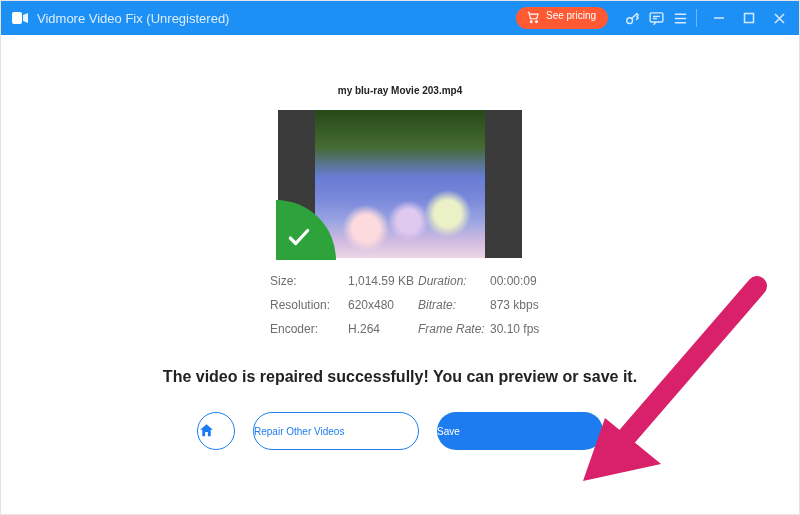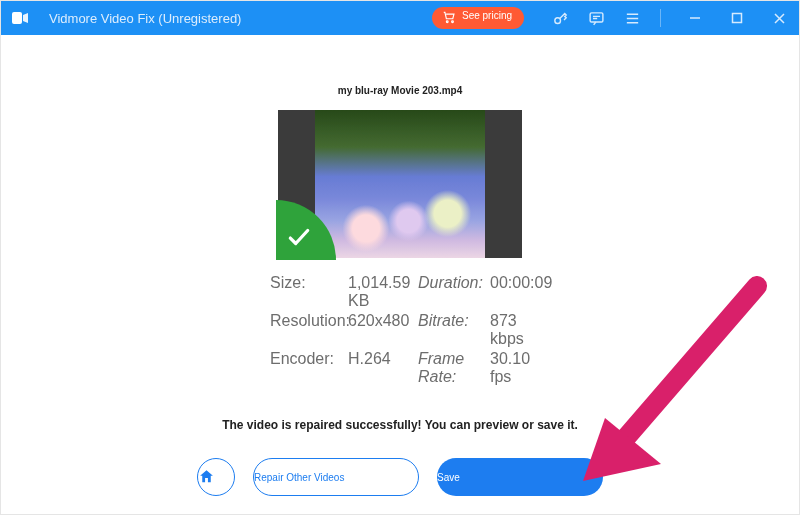--- a/index.html
+++ b/index.html
@@ -1,20 +1,20 @@
 <!DOCTYPE html>
 <html><head>
 <meta charset="utf-8">
 <style>
   * { box-sizing: border-box; margin: 0; padding: 0; font-family: -apple-system, BlinkMacSystemFont, "Segoe UI", Arial, sans-serif; }
   html, body { width: 800px; height: 515px; overflow: hidden; background: #fff; }
   .window { width: 800px; height: 515px; display: flex; flex-direction: column; border: 1px solid #e5e5e5; }
 
   
-  .titlebar { height: 34px; background: #1d90f5; display: flex; align-items: center; padding: 0 6px 0 10px; color: #fff; gap: 12px; }
+  .titlebar { height: 34px; background: #1d90f5; display: flex; align-items: center; padding: 0 6px 0 10px; color: #fff; }
   .titlebar .app-logo { width: 18px; height: 18px; margin-right: 8px; display: flex; align-items: center; justify-content: center; }
   .titlebar .app-title { font-size: 13px; color: #dcedfd; font-weight: 400; }
   .titlebar .spacer { flex: 1; }
   .see-pricing { display: flex; align-items: flex-start; gap: 6px; background: #ff5a34; color: #fff; border-radius: 14px; padding: 3px 12px 3px 10px; font-size: 10px; margin-right: 12px; cursor: pointer; }
   .titlebar .icon-btn { width: 24px; height: 24px; display: flex; align-items: center; justify-content: center; cursor: pointer; color: #d5eafe; }
   .titlebar .win-btn { width: 28px; height: 28px; display: flex; align-items: center; justify-content: center; cursor: pointer; color: #d5eafe; margin-left: 2px; }
   .titlebar .sep { width: 1px; height: 18px; background: rgba(255,255,255,0.35); margin: 0 6px 0 4px; }
 
   
   .content { flex: 1; display: flex; flex-direction: column; align-items: center; padding-top: 50px; position: relative; }
@@ -25,26 +25,26 @@
      radial-gradient(circle at 55% 75%, #d9c6e6 8%, transparent 14%),
      radial-gradient(circle at 78% 70%, #e6eac7 8%, transparent 14%),
      linear-gradient(180deg,#2e4a22 0%, #4a6a3a 25%, #6b7cc5 45%, #7c88cc 60%, #9aa3d6 75%, #c9b7d8 88%, #e5d3df 100%);
      filter: saturate(1.15) contrast(1.05);
   }
   .thumb .badge {
     position: absolute; left: -2px; bottom: -2px; width: 66px; height: 66px;
   }
   .thumb .badge svg { position: absolute; left: 0; bottom: 0; }
 
-  .meta { width: 260px; margin-top: 16px; display: grid; grid-template-columns: 78px 68px 74px 60px; row-gap: 2px; font-size: 16px; color: #3a3a3a; }
+  .meta { width: 260px; margin-top: 16px; display: grid; grid-template-columns: 78px 68px 74px 60px; row-gap: 10px; font-size: 12px; color: #3a3a3a; }
   .meta .lbl { color: #6d6d6d; }
   .meta .val { color: #6d6d6d; }
   .meta .lbl.col3 { padding-left: 2px; font-style: italic; }
 
-  .status { margin-top: 32px; font-size: 12px; font-weight: 700; color: #222; }
+  .status { margin-top: 32px; font-size: 16px; font-weight: 700; color: #222; }
 
   
   .buttons { margin-top: 26px; display: flex; align-items: center; gap: 18px; }
   .btn { height: 38px; border-radius: 20px; display: flex; align-items: center; font-size: 10px; cursor: pointer; }
   .btn-home { width: 38px; height: 38px; border: 1.5px solid #1d7df0; color: #1d7df0; border-radius: 50%; }
   .btn-outline { width: 166px; border: 1.5px solid #1d7df0; color: #1d7df0; background: #fff; }
   .btn-primary { width: 166px; background: #1d7df0; color: #fff; }
 
   
   .arrow-overlay { position: absolute; right: 32px; bottom: 18px; width: 210px; height: 220px; pointer-events: none; }

